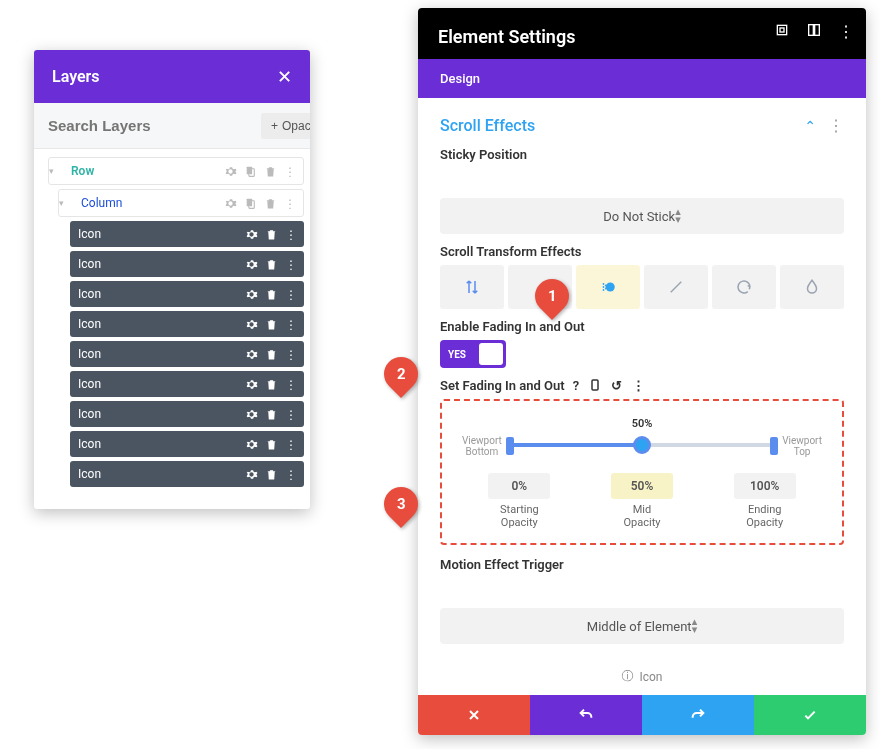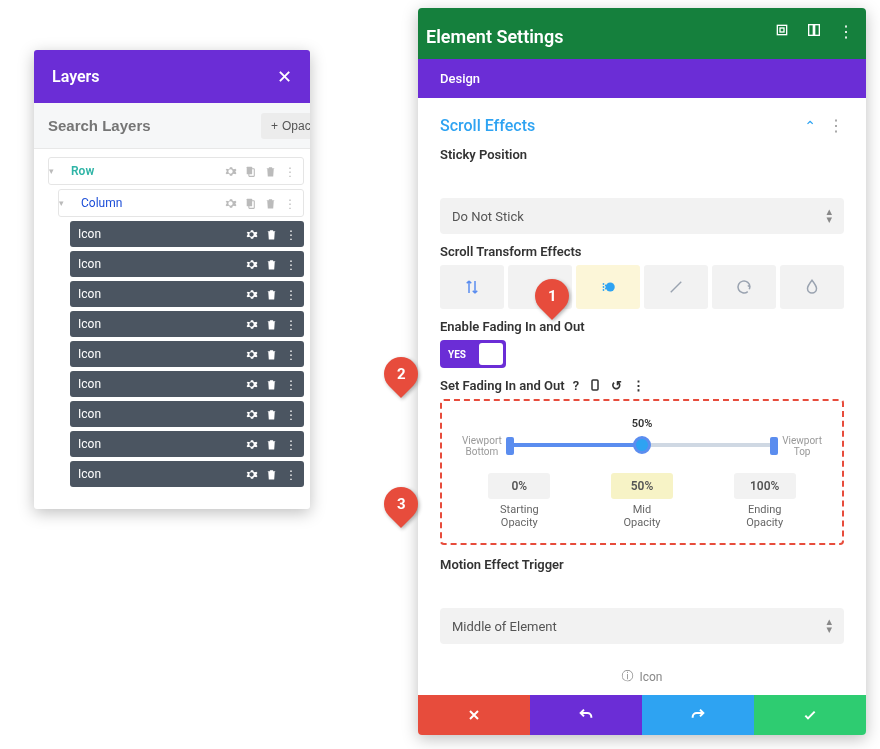--- a/index.html
+++ b/index.html
@@ -71,40 +71,40 @@
     position: absolute;
     right: 14px; top: 8px;
     width: 448px;
     background:#fff;
     box-shadow: 0 4px 16px rgba(0,0,0,0.25);
     border-radius:4px;
     overflow:hidden;
     display:flex; flex-direction:column;
   }
   .settings-header {
-    background:#15803d; color:#fff;
-    padding:18px 20px 12px 8px;
+    background:#000000; color:#fff;
+    padding:18px 20px 12px 20px;
     position:relative;
   }
   .settings-header h1 { font-size:18px; font-weight:600; }
   .header-icons { position:absolute; right:12px; top:14px; display:flex; gap:16px; align-items:center;}
   .header-icons .hicon { width:16px; height:16px; color:#fff; cursor:pointer; }
   .tabs { display:flex; background:#6b2dd6; }
   .tab { flex:0 0 auto; padding:12px 22px; color:#fff; font-size:13px; font-weight:500; cursor:pointer;}
   .tab.active { background:#8743ee; }
   .panel-body { padding:18px 22px 6px 22px; }
   .section-head { display:flex; justify-content:space-between; align-items:center; margin-bottom:12px;}
   .section-head h2 { color:#2ea3f2; font-size:16px; font-weight:500;}
   .section-head .chevron { color:#2ea3f2; font-size:14px; margin-right:8px;}
   .section-head .dots { color:#999; font-size:16px;}
   .field-label { font-size:13px; font-weight:600; color:#333; margin:10px 0 6px 0; display:flex; align-items:center; gap:8px;}
   .field-icons { display:flex; gap:10px; color:#333; font-size:13px; }
   .select-box {
     background:#f2f2f2; border-radius:4px; padding:10px 12px;
-    font-size:13px; color:#555; display:flex; justify-content:space-between; align-items:center;
+    font-size:13px; color:#555; display:flex; justify-content:center; align-items:center;
     margin-bottom:8px; cursor:pointer;margin-top:36px;
   }
   .select-caret { color:#888; font-size:11px; line-height:8px; }
   .effects-row { display:flex; gap:4px; margin:6px 0 8px 0;}
   .effect-cell {
     flex:1; height:44px; background:#f2f2f2; border-radius:3px;
     display:flex; align-items:center; justify-content:center; color:#9aa3b0;
     cursor:pointer;
   }
   .effect-cell.active { background:#fcf6d8; color:#2ea3f2; }

